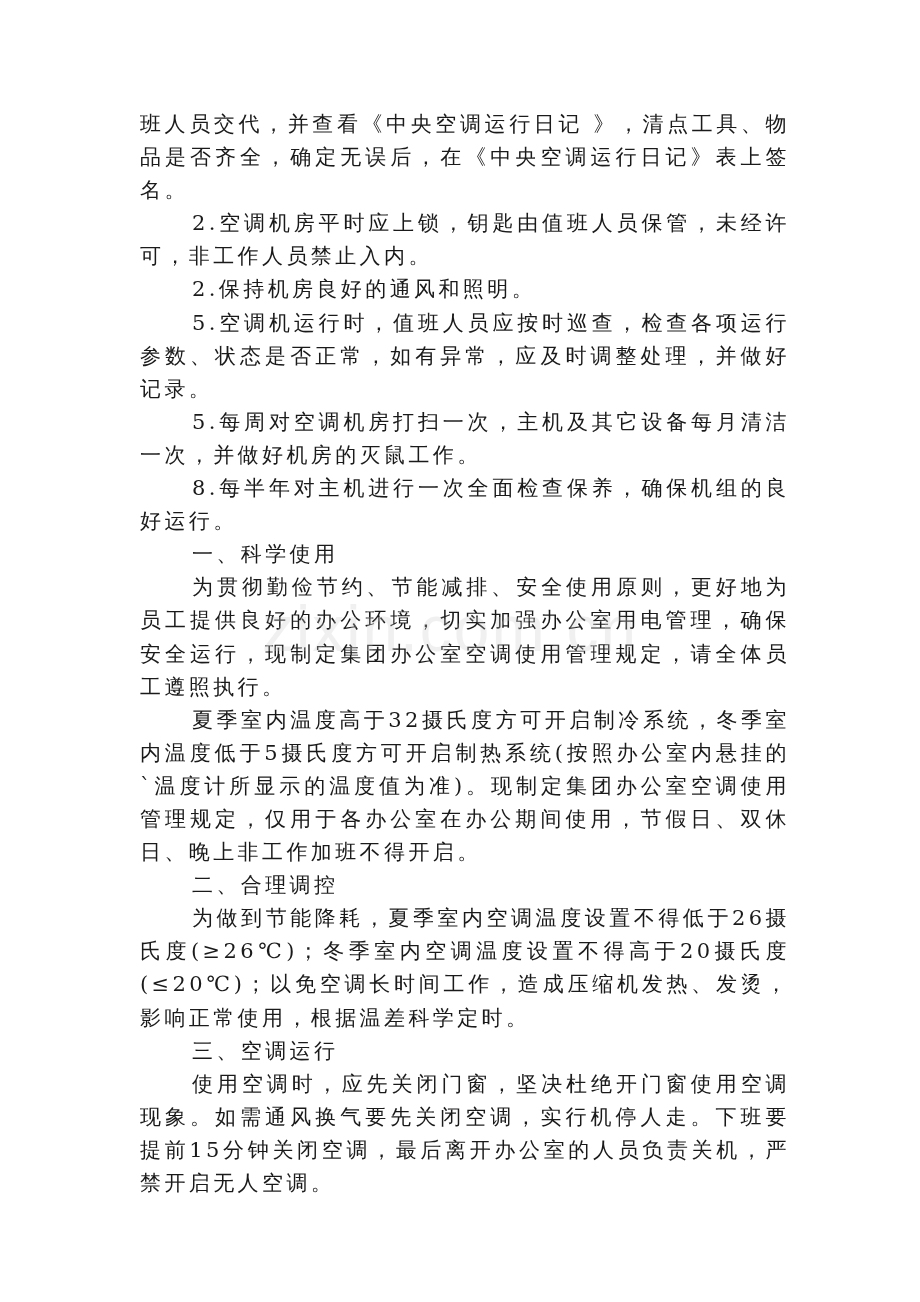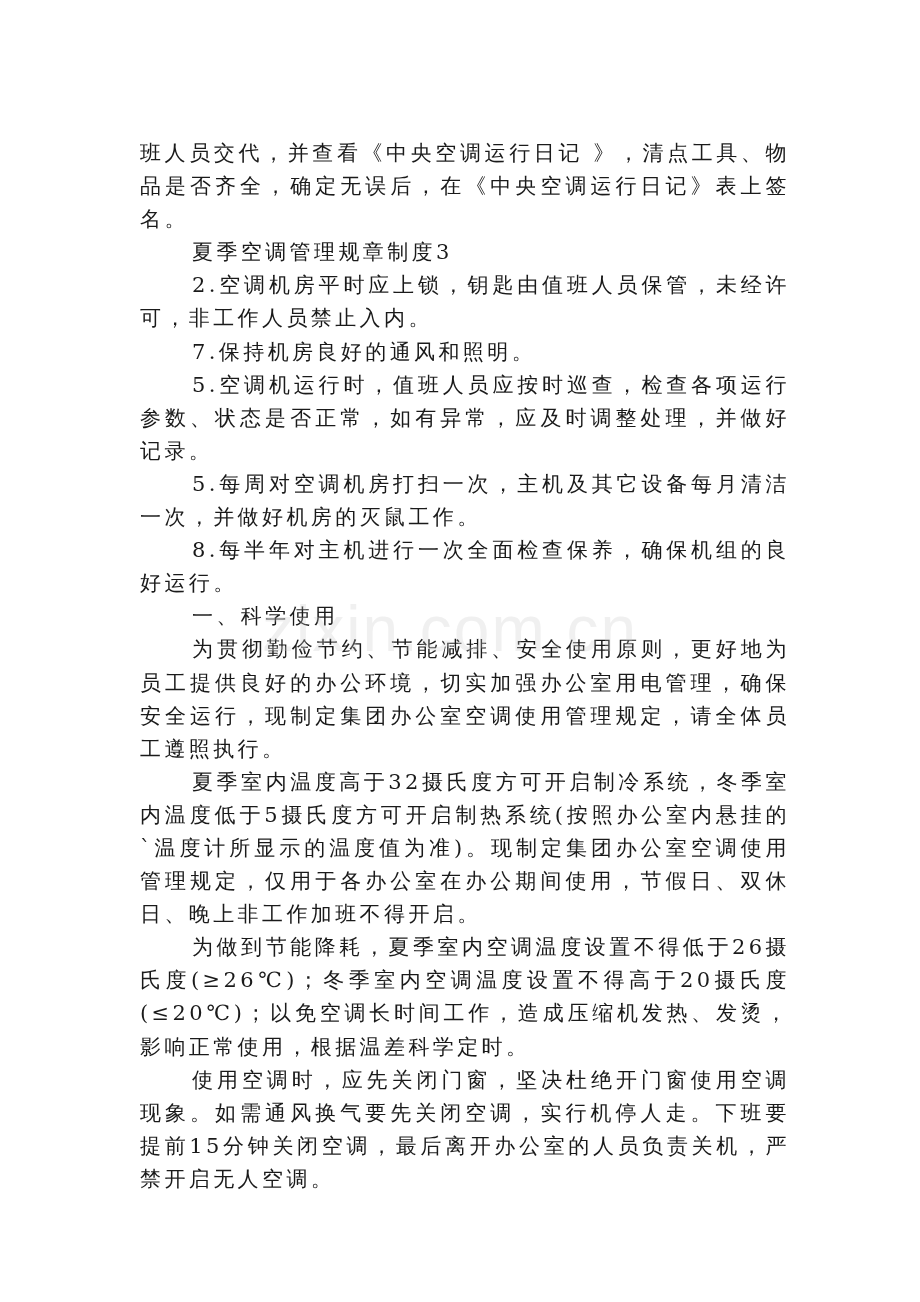--- a/index.html
+++ b/index.html
@@ -28,46 +28,46 @@
       margin: 0;
       padding: 0;
       text-align: justify;
       text-justify: inter-character;
     }
     .page p.indent {
       text-indent: 52px;
     }
     .page p.noindent {
       text-indent: 0;
-      margin-top: 29px;
     }
     .watermark {
       position: absolute;
       left: 262px;
       top: 592px;
       font-family: Liberation Sans, sans-serif;
       font-size: 64px;
       letter-spacing: 2px;
       color: rgba(200, 200, 200, 0.28);
       pointer-events: none;
       user-select: none;
       white-space: nowrap;
     }
   </style>
 </head>
 <body>
 
 <div class="page">
   <p class="noindent">班人员交代，并查看《中央空调运行日记 》，清点工具、物品是否齐全，确定无误后，在《中央空调运行日记》表上签名。</p>
-  <p class="indent">夏季空调管理规章制度3</p>
   <p class="indent">2.空调机房平时应上锁，钥匙由值班人员保管，未经许可，非工作人员禁止入内。</p>
-  <p class="indent">7.保持机房良好的通风和照明。</p>
+  <p class="indent">2.保持机房良好的通风和照明。</p>
   <p class="indent">5.空调机运行时，值班人员应按时巡查，检查各项运行参数、状态是否正常，如有异常，应及时调整处理，并做好记录。</p>
   <p class="indent">5.每周对空调机房打扫一次，主机及其它设备每月清洁一次，并做好机房的灭鼠工作。</p>
   <p class="indent">8.每半年对主机进行一次全面检查保养，确保机组的良好运行。</p>
   <p class="indent">一、科学使用</p>
   <p class="indent">为贯彻勤俭节约、节能减排、安全使用原则，更好地为员工提供良好的办公环境，切实加强办公室用电管理，确保安全运行，现制定集团办公室空调使用管理规定，请全体员工遵照执行。</p>
   <p class="indent">夏季室内温度高于32摄氏度方可开启制冷系统，冬季室内温度低于5摄氏度方可开启制热系统(按照办公室内悬挂的`温度计所显示的温度值为准)。现制定集团办公室空调使用管理规定，仅用于各办公室在办公期间使用，节假日、双休日、晚上非工作加班不得开启。</p>
+  <p class="indent">二、合理调控</p>
   <p class="indent">为做到节能降耗，夏季室内空调温度设置不得低于26摄氏度(≥26℃)；冬季室内空调温度设置不得高于20摄氏度(≤20℃)；以免空调长时间工作，造成压缩机发热、发烫，影响正常使用，根据温差科学定时。</p>
+  <p class="indent">三、空调运行</p>
   <p class="indent">使用空调时，应先关闭门窗，坚决杜绝开门窗使用空调现象。如需通风换气要先关闭空调，实行机停人走。下班要提前15分钟关闭空调，最后离开办公室的人员负责关机，严禁开启无人空调。</p>
 </div>
 
 <div class="watermark">zixin.com.cn</div>
 
 </body></html>

